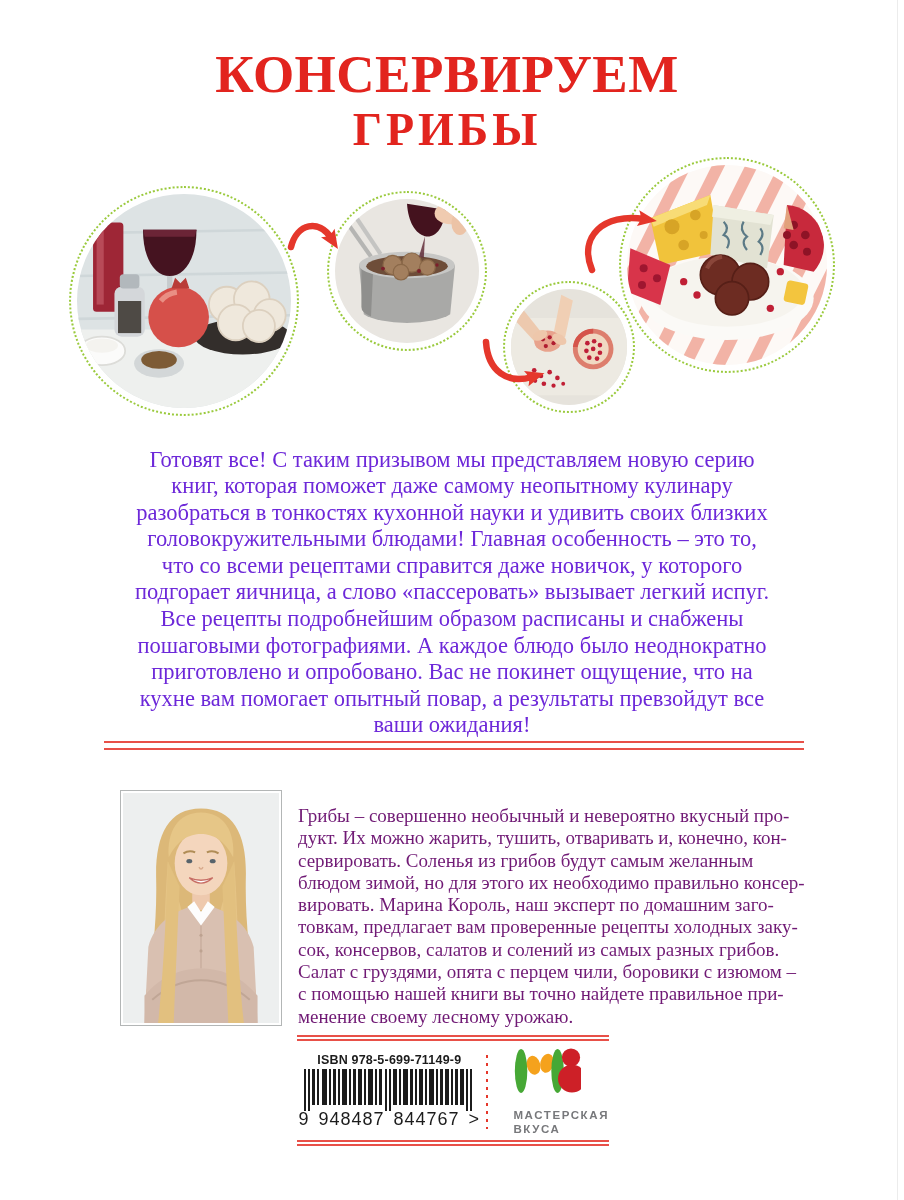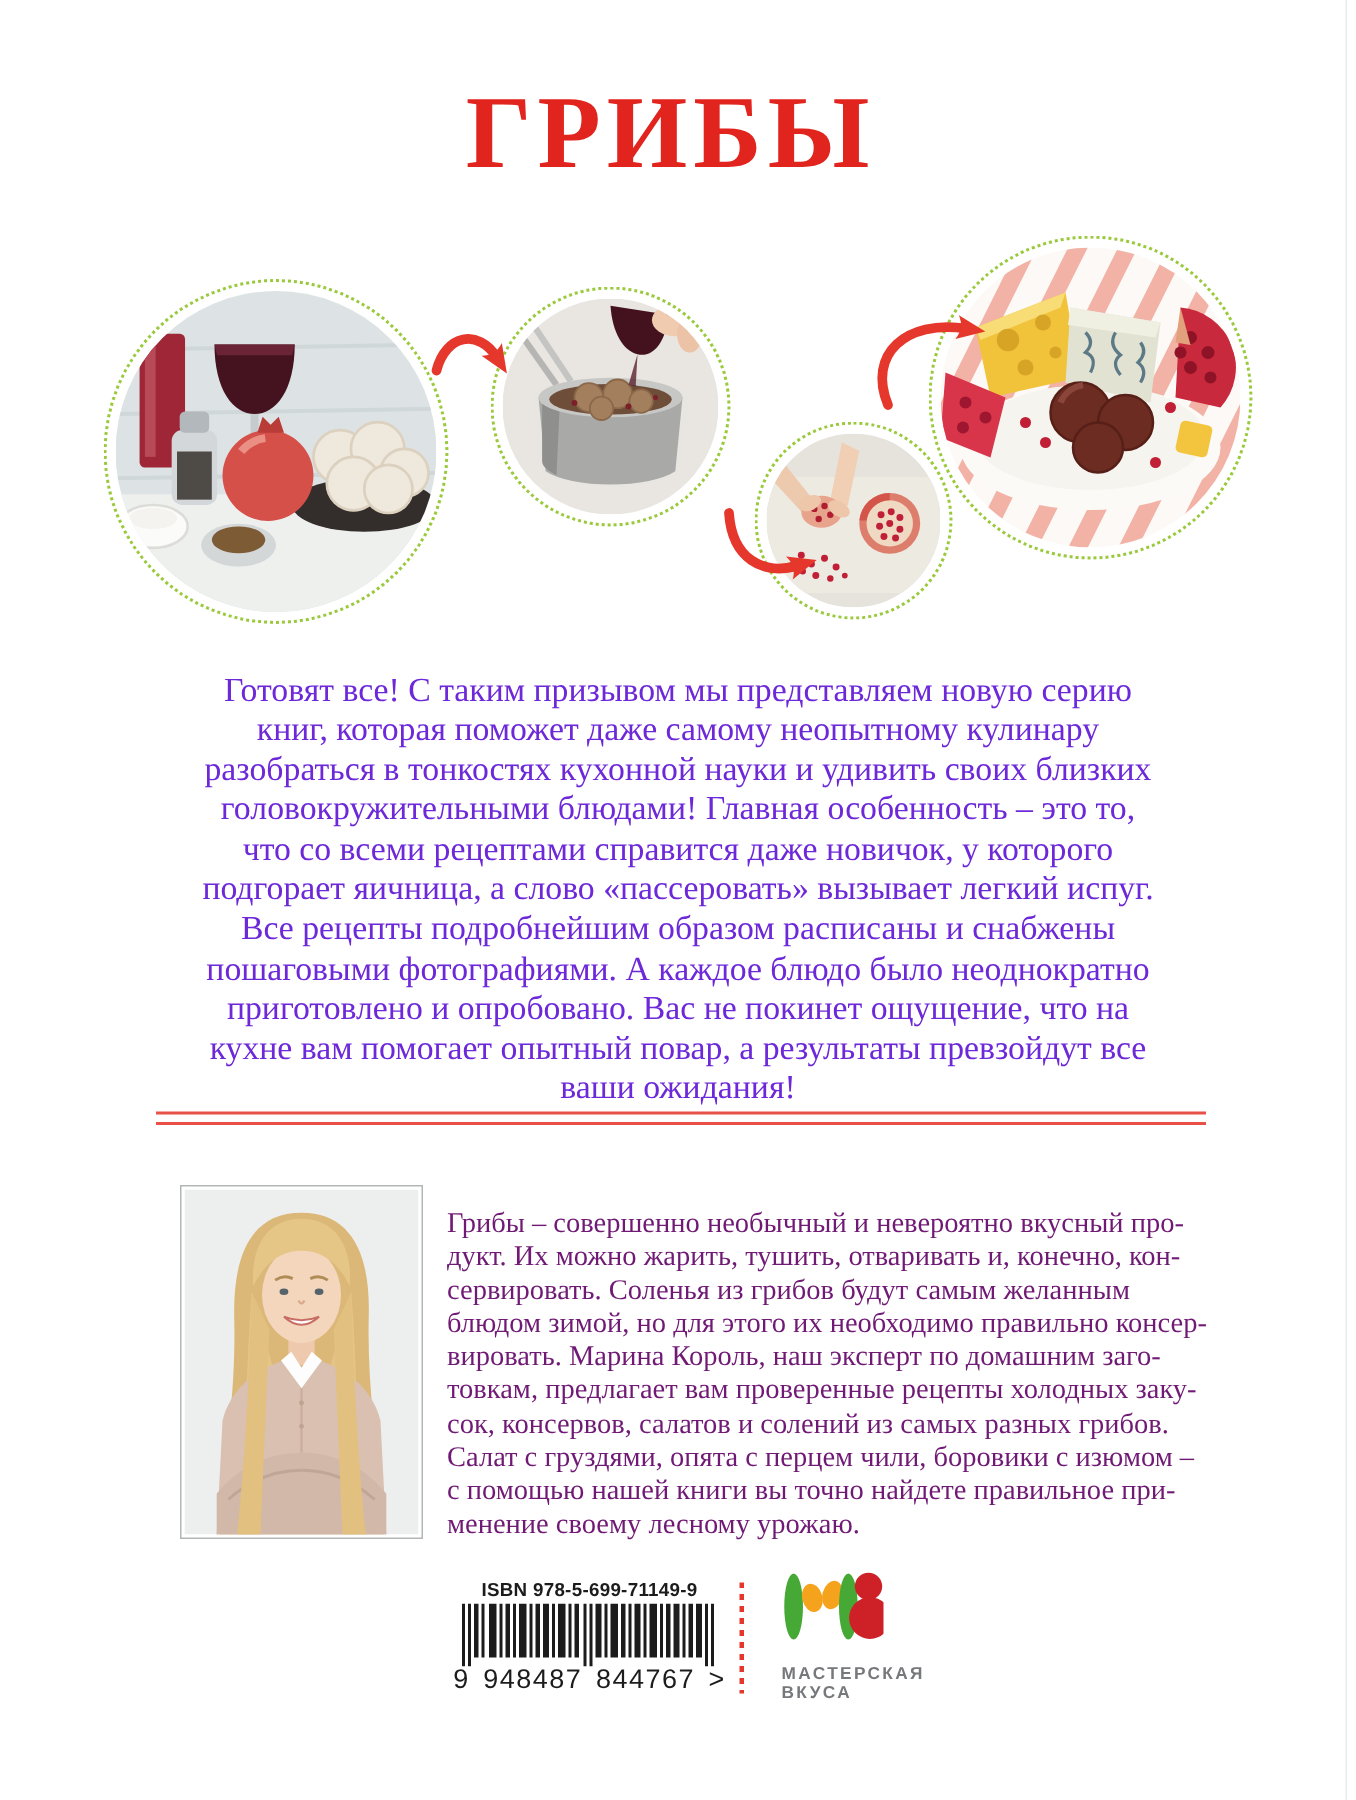--- a/index.html
+++ b/index.html
@@ -17,21 +17,21 @@
   
   .title-block{
     position:absolute;top:48px;left:0;right:10px;
     text-align:center;color:#e2241e;line-height:1;
   }
   .title-line1{
     margin:0;font-size:53px;font-weight:bold;letter-spacing:.5px;
     font-family:"Liberation Serif",serif;
   }
   .title-line2{
-    margin:6px 0 0 0;font-size:69px;font-weight:bold;letter-spacing:4px;
+    margin:6px 0 0 0;font-size:46px;font-weight:bold;letter-spacing:4px;
     font-family:"Liberation Serif",serif;
   }
   
   .step-circle{
     position:absolute;border-radius:50%;
     border:2px dotted #9aca3c;
     box-sizing:border-box;
     padding:6px;background:#fff;
   }
   .step-circle .photo{
@@ -63,21 +63,21 @@
   }
   .author-photo svg{display:block;width:100%;height:100%;}
   .author-text{
     position:absolute;left:298px;top:786px;width:514px;
     font-size:19px;line-height:22.3px;color:#701a75;
     white-space:pre-line;text-align:left;
   }
   
   .footer-box{
     position:absolute;left:297px;top:1035px;width:312px;height:111px;
-    display:flex;flex-direction:row;justify-content:space-between;
+    display:flex;flex-direction:column;justify-content:space-between;
     box-sizing:border-box;
   }
   .rule{height:5px;border-top:2px solid #e85048;border-bottom:2px solid #e85048;}
   .footer-content{
     flex:1;display:flex;align-items:center;padding:6px 0 4px 0;
   }
   .barcode-col{width:192px;text-align:center;font-family:"Liberation Sans",sans-serif;}
   .isbn{font-size:12.5px;font-weight:bold;color:#1c1c1c;letter-spacing:.2px;margin-bottom:2px;}
   .bars{display:block;margin:0 auto;}
   .digits{
@@ -96,20 +96,21 @@
     margin-top:10px;
   }
 </style>
 </head>
 <body>
 
 <div class="page">
   <div class="page-edge"></div>
 
   <div class="title-block">
+    <h1 class="title-line1">КОНСЕРВИРУЕМ</h1>
     <h1 class="title-line2">ГРИБЫ</h1>
   </div>
 
   <div class="step-circle" id="circle-1">
     <span class="photo">
       <svg viewBox="0 0 120 120" preserveAspectRatio="xMidYMid slice">
         <rect width="120" height="120" fill="#dde3e4"></rect>
         <g stroke="#cfd7d9" stroke-width="1.5">
             <line x1="0" y1="22" x2="120" y2="20"></line>
             <line x1="0" y1="46" x2="120" y2="44"></line>

